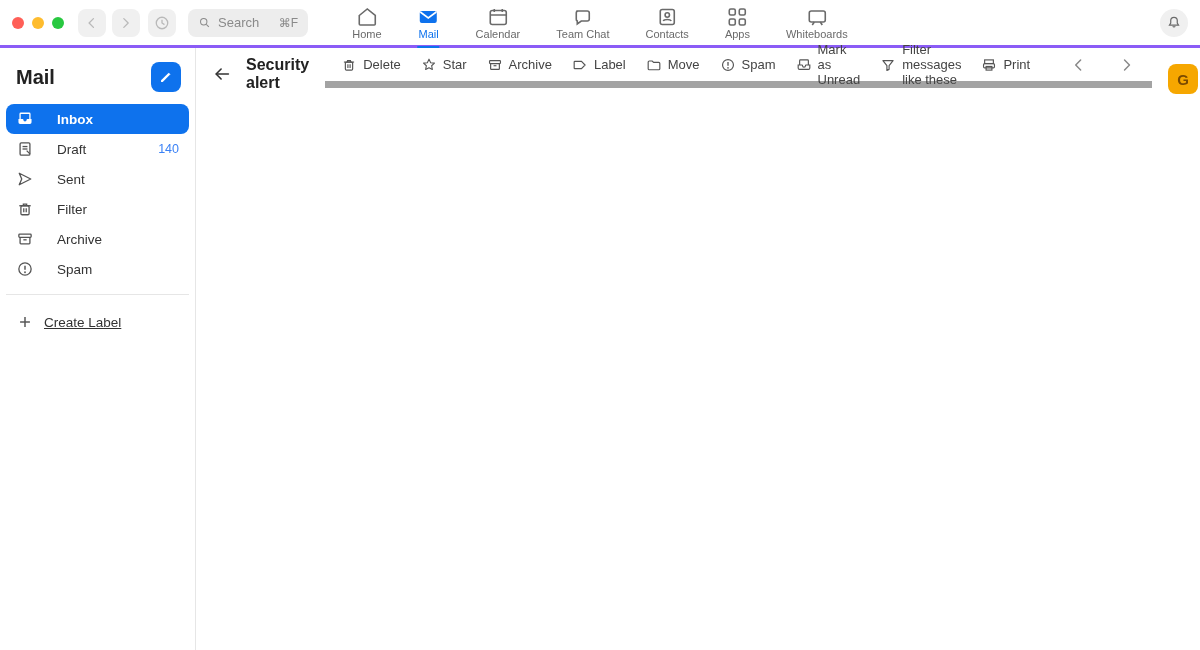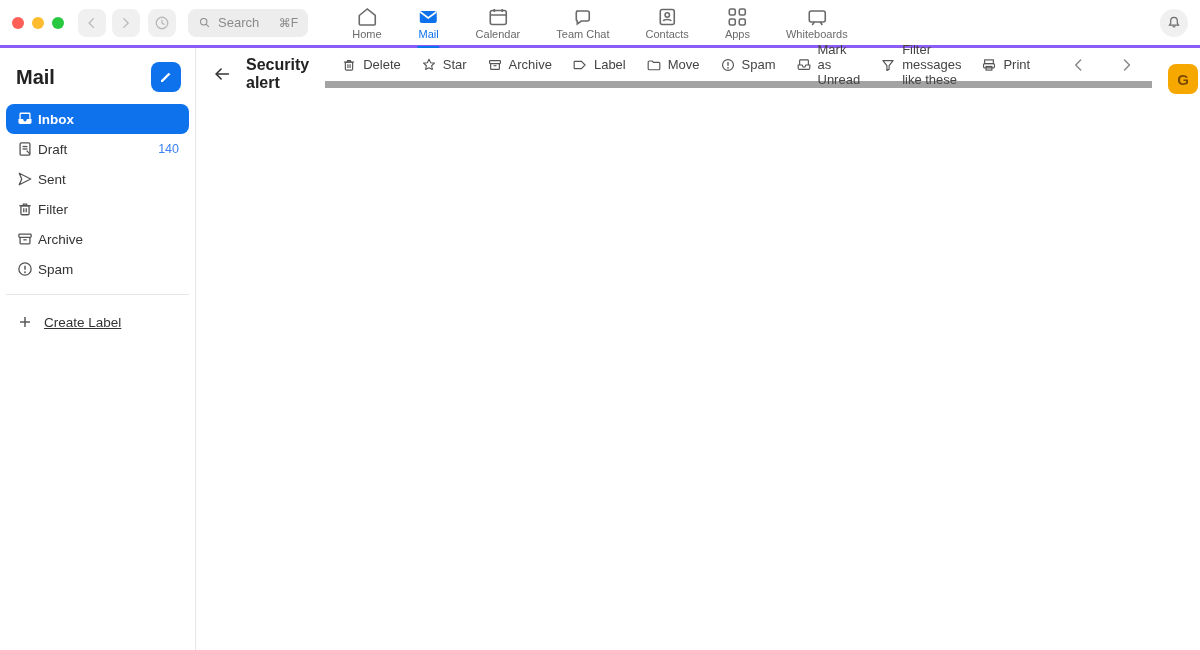--- a/index.html
+++ b/index.html
@@ -86,21 +86,21 @@
     display:flex; align-items:center; justify-content:space-between;
     padding:0 14px 12px 16px;
   }
   .sb-title { font-size:20px; font-weight:700; }
   .compose {
     width:30px; height:30px; border-radius:8px;
     background:#0e72ed; color:#fff; display:flex; align-items:center; justify-content:center;
   }
   .sb-list { padding:0 6px; display:flex; flex-direction:column; gap:0; }
   .sb-item {
-    display:flex; align-items:center; gap:4px;
+    display:flex; align-items:center; gap:23px;
     height:30px; padding:0 10px;
     border-radius:8px;
     font-size:13.5px; color:#333;
   }
   .sb-item .count { margin-left:auto; font-size:12.5px; color:#3b82f6; }
   .sb-item.active { background:#0e72ed; color:#fff; font-weight:600;}
   .sb-item.active svg { color:#fff; }
   .sb-item svg { color:#555; flex-shrink:0; }
   .sb-divider { height:1px; background:#e6e6e6; margin:10px 6px; }
   .sb-create { display:flex; align-items:center; gap:10px; padding:6px 16px; color:#333; font-size:13.5px;text-decoration:underline;}

